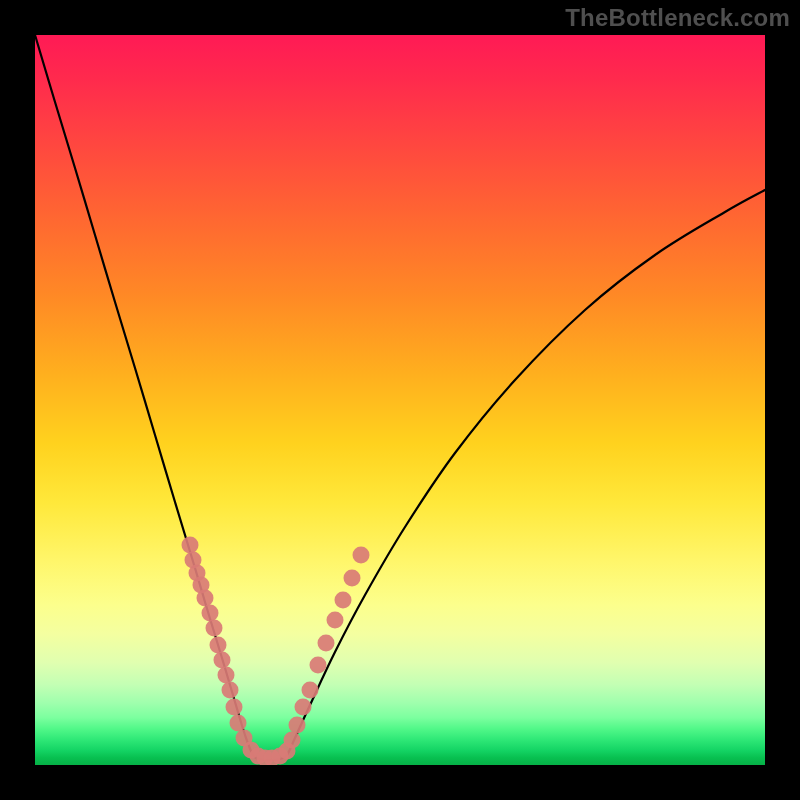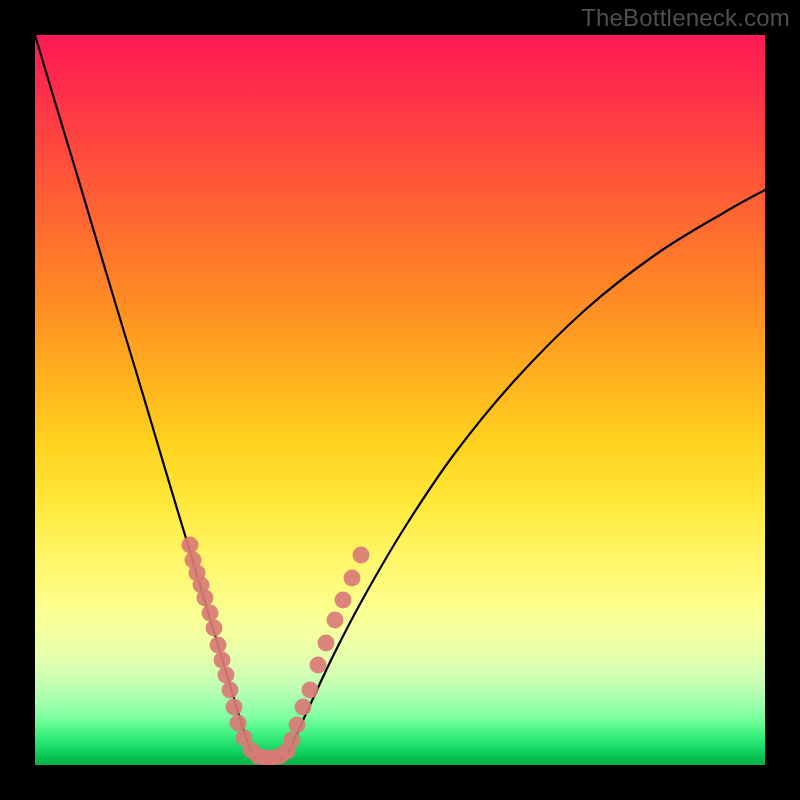--- a/index.html
+++ b/index.html
@@ -1,17 +1,17 @@
 <!DOCTYPE html>
 <html><head>
 <meta charset="utf-8">
 <style>
 html,body{margin:0;padding:0;width:800px;height:800px;overflow:hidden;font-family:Arial,Helvetica,sans-serif}
 .frame{position:relative;width:800px;height:800px;background:#000}
-.watermark{position:absolute;top:4px;right:10px;color:#4f4f4f;font-size:24px;font-weight:400;letter-spacing:.2px;z-index:3}
+.watermark{position:absolute;top:4px;right:10px;color:#4f4f4f;font-size:24px;font-weight:700;letter-spacing:.2px;z-index:3}
 .plot{position:absolute;left:35px;top:35px;width:730px;height:730px}
 .bg{position:absolute;left:0;top:0;width:100%;height:100%;
 background:linear-gradient(to bottom,
  #ff1a55 0%,
  #ff2a4d 6%,
  #ff4a3e 16%,
  #ff6a30 26%,
  #ff8a25 36%,
  #ffae1e 46%,
  #ffd21e 56%,

